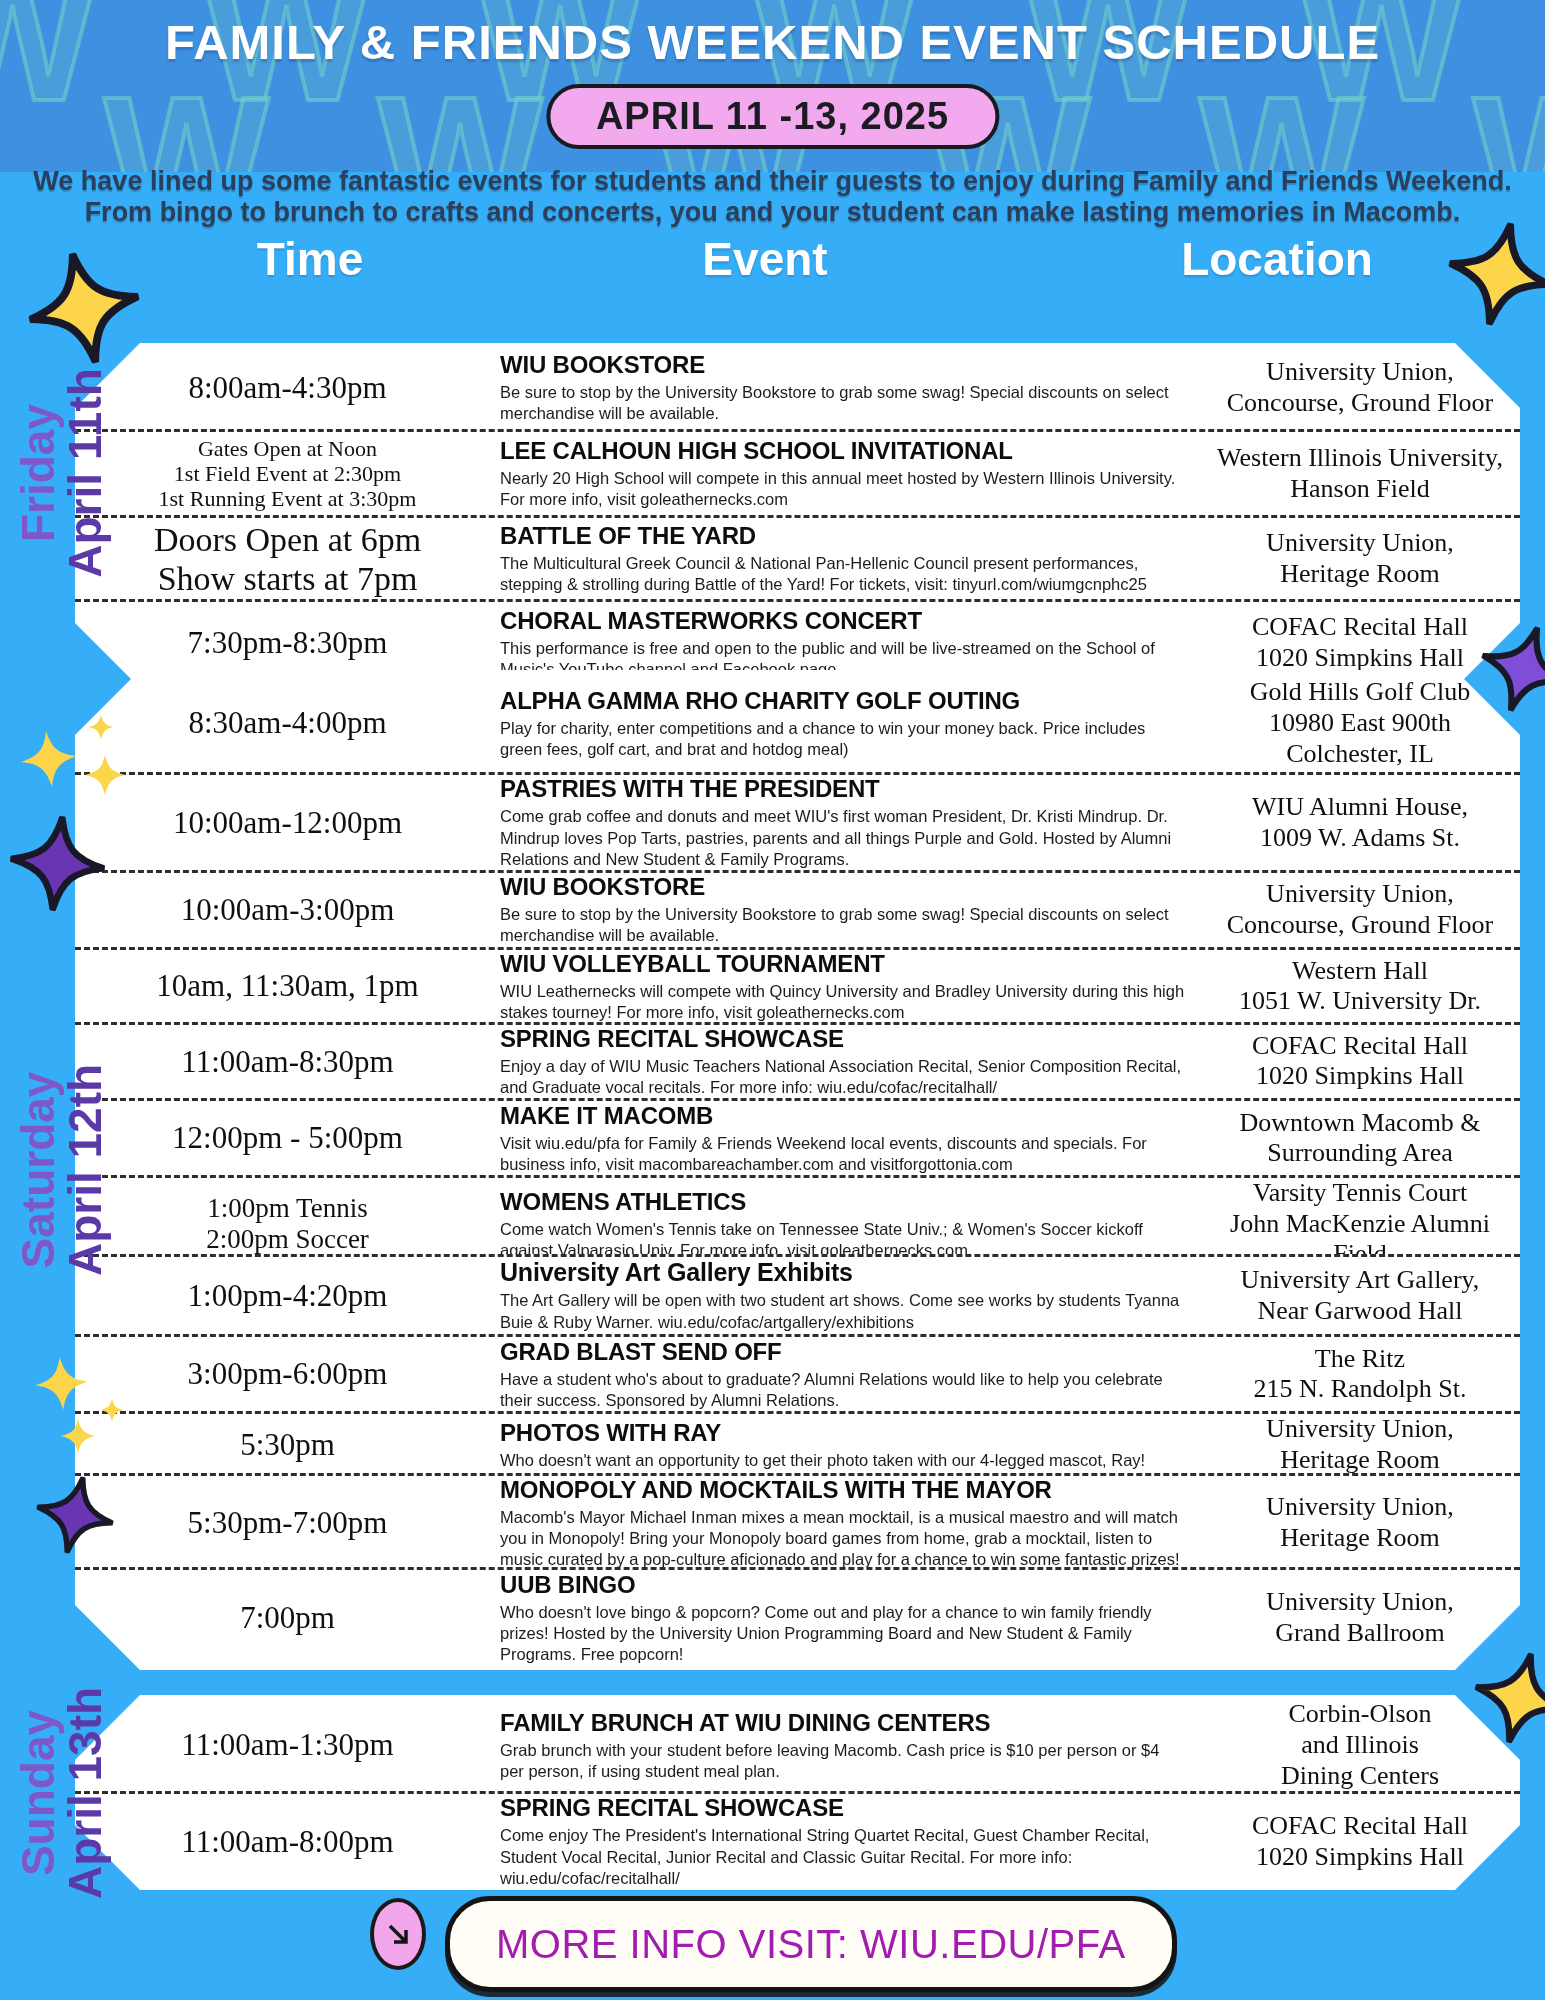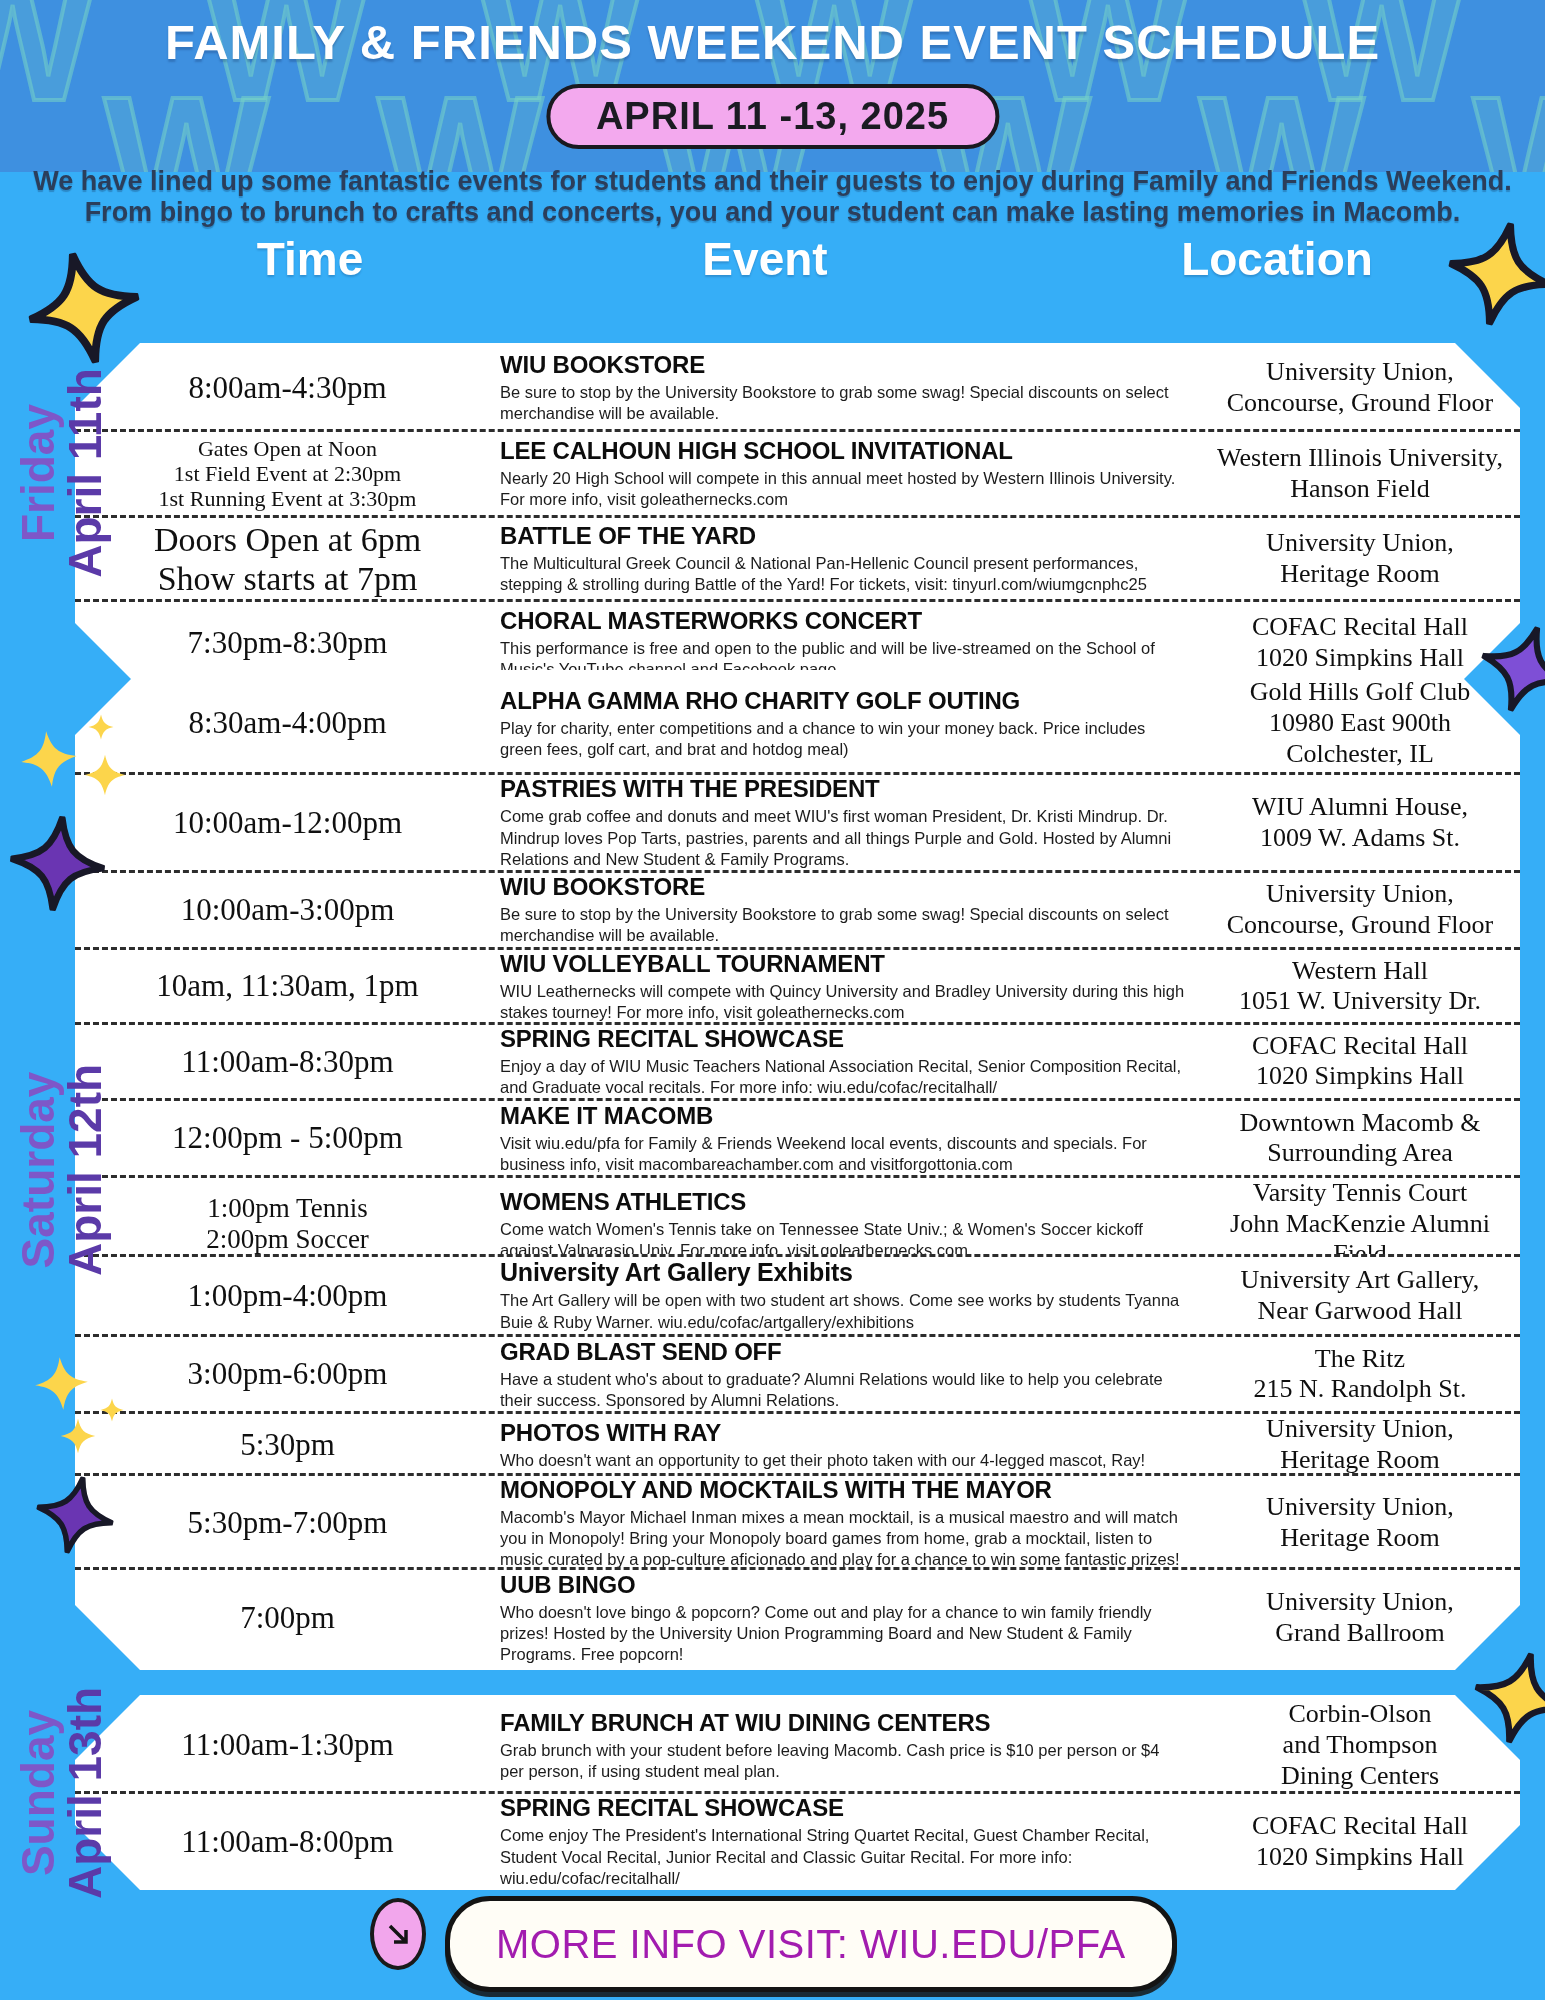--- a/index.html
+++ b/index.html
@@ -228,21 +228,21 @@
       <div class="time time-md">1:00pm Tennis
 2:00pm Soccer</div>
       <div class="event">
         <div class="etitle">WOMENS ATHLETICS</div>
         <div class="edesc">Come watch Women's Tennis take on Tennessee State Univ.; &amp; Women's Soccer kickoff against Valparasio Univ. For more info, visit goleathernecks.com</div>
       </div>
       <div class="loc">Varsity Tennis Court
 John MacKenzie Alumni Field</div>
     </div>
     <div class="row" style="flex:82 1 0">
-      <div class="time">1:00pm-4:00pm</div>
+      <div class="time">1:00pm-4:20pm</div>
       <div class="event">
         <div class="etitle etitle-mixed">University Art Gallery Exhibits</div>
         <div class="edesc">The Art Gallery will be open with two student art shows. Come see works by students Tyanna Buie &amp; Ruby Warner. wiu.edu/cofac/artgallery/exhibitions</div>
       </div>
       <div class="loc">University Art Gallery,
 Near Garwood Hall</div>
     </div>
     <div class="row" style="flex:78 1 0">
       <div class="time">3:00pm-6:00pm</div>
       <div class="event">
@@ -282,21 +282,21 @@
   </div>
 
   <div class="card" id="card-sunday">
     <div class="row" style="flex:98 1 0">
       <div class="time">11:00am-1:30pm</div>
       <div class="event">
         <div class="etitle">FAMILY BRUNCH AT WIU DINING CENTERS</div>
         <div class="edesc">Grab brunch with your student before leaving Macomb. Cash price is $10 per person or $4 per person, if using student meal plan.</div>
       </div>
       <div class="loc">Corbin-Olson
-and Thompson
+and Illinois
 Dining Centers</div>
     </div>
     <div class="row" style="flex:97 1 0">
       <div class="time">11:00am-8:00pm</div>
       <div class="event">
         <div class="etitle">SPRING RECITAL SHOWCASE</div>
         <div class="edesc">Come enjoy The President's International String Quartet Recital, Guest Chamber Recital, Student Vocal Recital, Junior Recital and Classic Guitar Recital. For more info: wiu.edu/cofac/recitalhall/</div>
       </div>
       <div class="loc">COFAC Recital Hall
 1020 Simpkins Hall</div>

